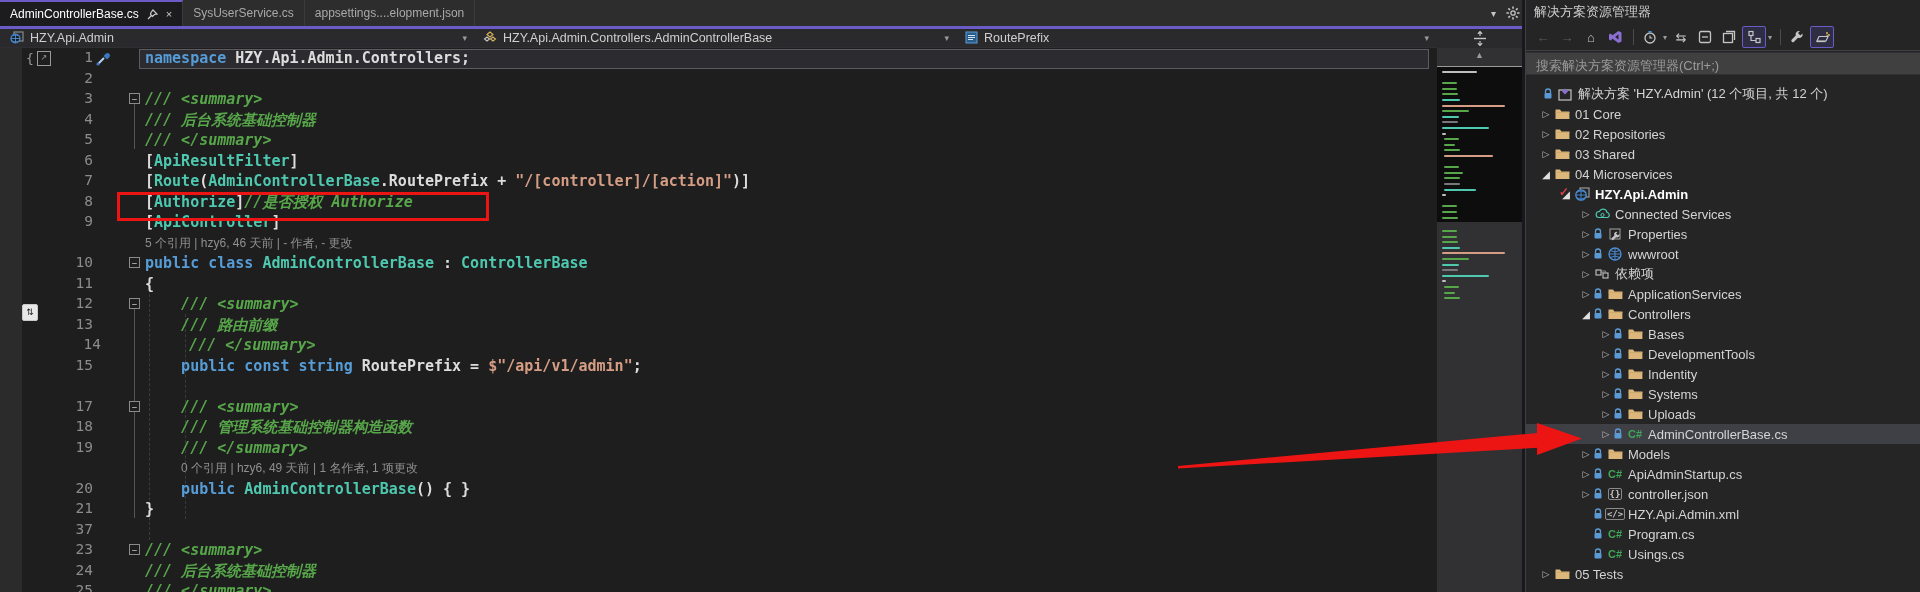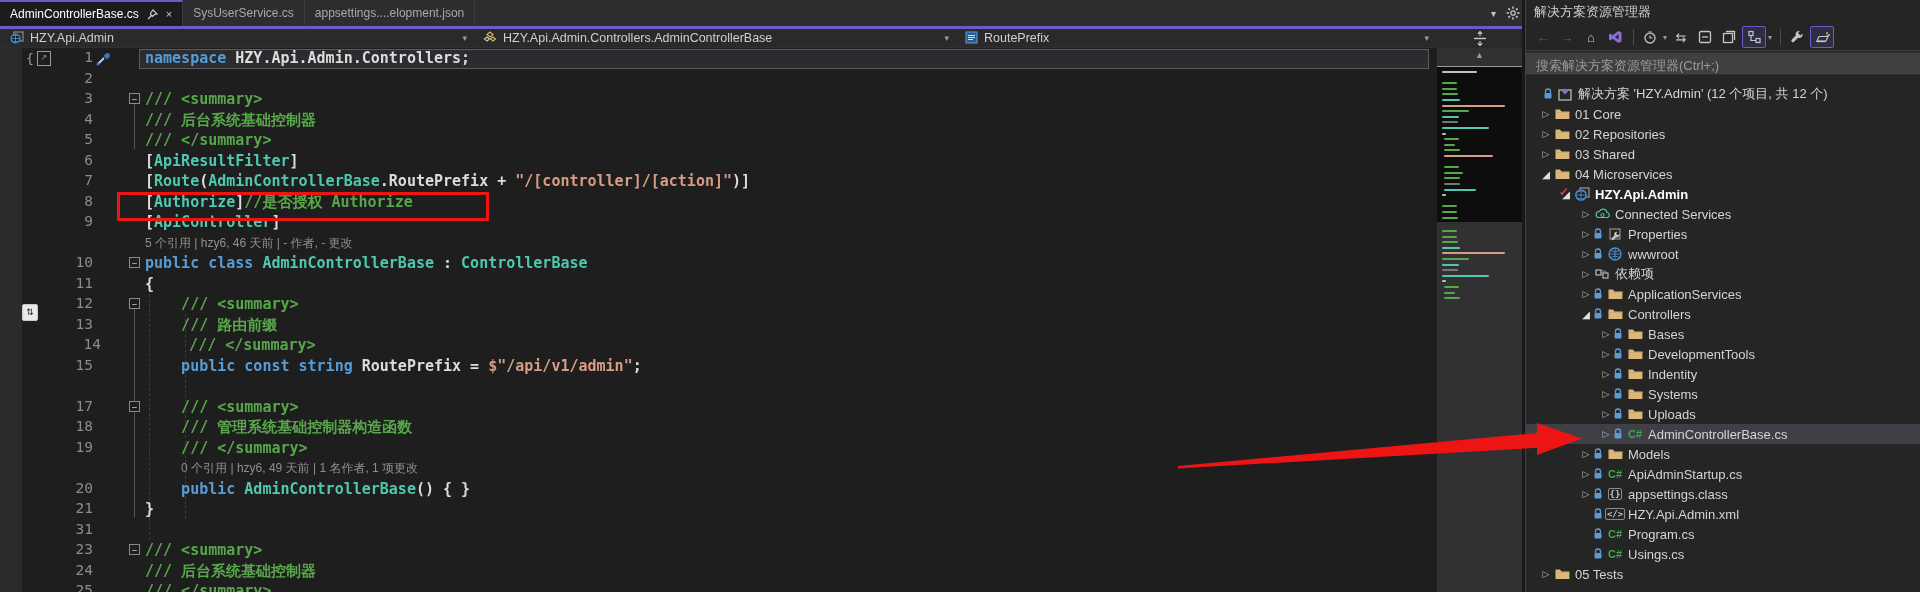--- a/index.html
+++ b/index.html
@@ -22,21 +22,21 @@
   
   #editor{position:absolute;left:0;top:48px;width:1437px;height:544px;background:#1E1E1E;overflow:hidden;}
   #indstrip{position:absolute;left:0;top:0;width:22px;height:100%;background:#2B2B2B;}
   .row{position:absolute;left:0;height:20.5px;width:1437px;white-space:pre;}
   .lnum{position:absolute;left:55px;width:38px;text-align:right;font:14.5px "DejaVu Sans Mono",monospace;color:#8C8C8C;top:1px;}
   .fold{position:absolute;left:129px;top:4px;width:11px;height:11px;border:1px solid #8A8A8A;background:#1E1E1E;
         color:#C8C8C8;font:9px/11px "DejaVu Sans Mono",monospace;text-align:center;box-sizing:border-box;z-index:3;}
   .code{position:absolute;top:0;font:600 15px/20.5px "DejaVu Sans Mono",monospace;letter-spacing:0;}
   .lens{position:absolute;top:2px;font:12px/17px "Liberation Sans",sans-serif;color:#8F8F8F;}
   .tok-kw{color:var(--kw);} .tok-ty{color:var(--ty);} .tok-str{color:var(--str);}
-  .tok-com{color:var(--com);} .tok-pl{color:var(--pl);}
+  .tok-com{color:var(--com);font-style:italic;} .tok-pl{color:var(--pl);}
   #linebox{position:absolute;left:139px;top:1px;width:1290px;height:20px;background:#2C2C30;border:1px solid #5B5B60;box-sizing:border-box;}
   .iguide{position:absolute;width:0;border-left:1px dashed #3B3B3F;}
   .foldline{position:absolute;left:134px;width:0;border-left:1px solid #55555A;z-index:2;}
   #adorn1{position:absolute;left:26px;top:3px;color:#9A9A9A;font:13px "DejaVu Sans Mono",monospace;display:flex;gap:3px;align-items:center;}
   #adorn1 .sq{width:12px;height:13px;border:1px solid #9A9A9A;font:8px/12px "Liberation Sans",sans-serif;text-align:center;color:#9A9A9A;}
   #adorn10{position:absolute;left:22px;width:14px;height:15px;border:1px solid #C9C9C9;background:#E8E8E8;color:#1E1E1E;
            font:9px/14px "Liberation Sans",sans-serif;text-align:center;border-radius:2px;}
   
   #splitter{position:absolute;left:1437px;top:28.5px;width:85px;height:19.5px;background:#2A2A2D;display:flex;align-items:center;justify-content:center;}
   #minimap{position:absolute;left:1437px;top:48px;width:85px;height:544px;background:#313134;}
@@ -186,21 +186,21 @@
         <div class="row" style="top: 246px;"><span class="lnum">12</span><span class="fold">−</span><span class="code" style="left: 181.12px;"><span class="tok-com">/// &lt;summary&gt;</span></span></div>
         <div class="row" style="top: 266.5px;"><span class="lnum">13</span><span class="code" style="left: 181.12px;"><span class="tok-com">/// 路由前缀</span></span></div>
         <div class="row" style="top: 287px; margin-left: 8px;"><span class="lnum">14</span><span class="code" style="left: 181.12px;"><span class="tok-com">/// &lt;/summary&gt;</span></span></div>
         <div class="row" style="top: 307.5px;"><span class="lnum">15</span><span class="code" style="left: 181.12px;"><span class="tok-kw">public</span><span class="tok-pl"> </span><span class="tok-kw">const</span><span class="tok-pl"> </span><span class="tok-kw">string</span><span class="tok-pl"> </span><span class="tok-pl">RoutePrefix = </span><span class="tok-str">$"/api/v1/admin"</span><span class="tok-pl">;</span></span></div>
         <div class="row" style="top: 348.5px;"><span class="lnum">17</span><span class="fold">−</span><span class="code" style="left: 181.12px;"><span class="tok-com">/// &lt;summary&gt;</span></span></div>
         <div class="row" style="top: 369px;"><span class="lnum">18</span><span class="code" style="left: 181.12px;"><span class="tok-com">/// 管理系统基础控制器构造函数</span></span></div>
         <div class="row" style="top: 389.5px;"><span class="lnum">19</span><span class="code" style="left: 181.12px;"><span class="tok-com">/// &lt;/summary&gt;</span></span></div>
         <div class="row" style="top: 410px;"><span class="lens" style="left: 181.12px;">0 个引用 | hzy6, 49 天前 | 1 名作者, 1 项更改</span></div>
         <div class="row" style="top: 430.5px;"><span class="lnum">20</span><span class="code" style="left: 181.12px;"><span class="tok-kw">public</span><span class="tok-pl"> </span><span class="tok-ty">AdminControllerBase</span><span class="tok-pl">() { }</span></span></div>
         <div class="row" style="top: 451px;"><span class="lnum">21</span><span class="code" style="left: 145px;"><span class="tok-pl">}</span></span></div>
-        <div class="row" style="top: 471.5px;"><span class="lnum">31</span><span class="code" style="left: 145px;"></span></div>
+        <div class="row" style="top: 471.5px;"><span class="lnum">37</span><span class="code" style="left: 145px;"></span></div>
         <div class="row" style="top: 492px;"><span class="lnum">23</span><span class="fold">−</span><span class="code" style="left: 145px;"><span class="tok-com">/// &lt;summary&gt;</span></span></div>
         <div class="row" style="top: 512.5px;"><span class="lnum">24</span><span class="code" style="left: 145px;"><span class="tok-com">/// 后台系统基础控制器</span></span></div>
         <div class="row" style="top: 533px;"><span class="lnum">25</span><span class="code" style="left: 145px;"><span class="tok-com">/// &lt;/summary&gt;</span></span></div>
       </div>
     <div id="adorn1" style="top:3px;">
         <span>{</span>
         <span class="sq">↗</span>
       </div>
     <span id="screwdriver" style="position:absolute;left:95px;top:3px;">
       <svg width="17" height="16" viewBox="0 0 17 16">
@@ -619,21 +619,21 @@
           <span class="chev">▷</span>
           <span class="lock">
             <svg width="10" height="12" viewBox="0 0 10 12">
               <path d="M2.5 5 V3.5 a2.5 2.5 0 0 1 5 0 V5" fill="none" stroke="#5B9BD5" stroke-width="1.3"></path>
               <rect x="1.5" y="5" width="7" height="5.5" rx="1" fill="#5B9BD5"></rect>
             </svg>
           </span>
           <span class="ic">
             <span class="jsonico">{}</span>
           </span>
-          <span class="lbl">appsettings.class</span>
+          <span class="lbl">controller.json</span>
         </div>
         <div class="trow" style="top: 424px; padding-left: 53px;">
           <span class="chev"></span>
           <span class="lock">
             <svg width="10" height="12" viewBox="0 0 10 12">
               <path d="M2.5 5 V3.5 a2.5 2.5 0 0 1 5 0 V5" fill="none" stroke="#5B9BD5" stroke-width="1.3"></path>
               <rect x="1.5" y="5" width="7" height="5.5" rx="1" fill="#5B9BD5"></rect>
             </svg>
           </span>
           <span class="ic">

